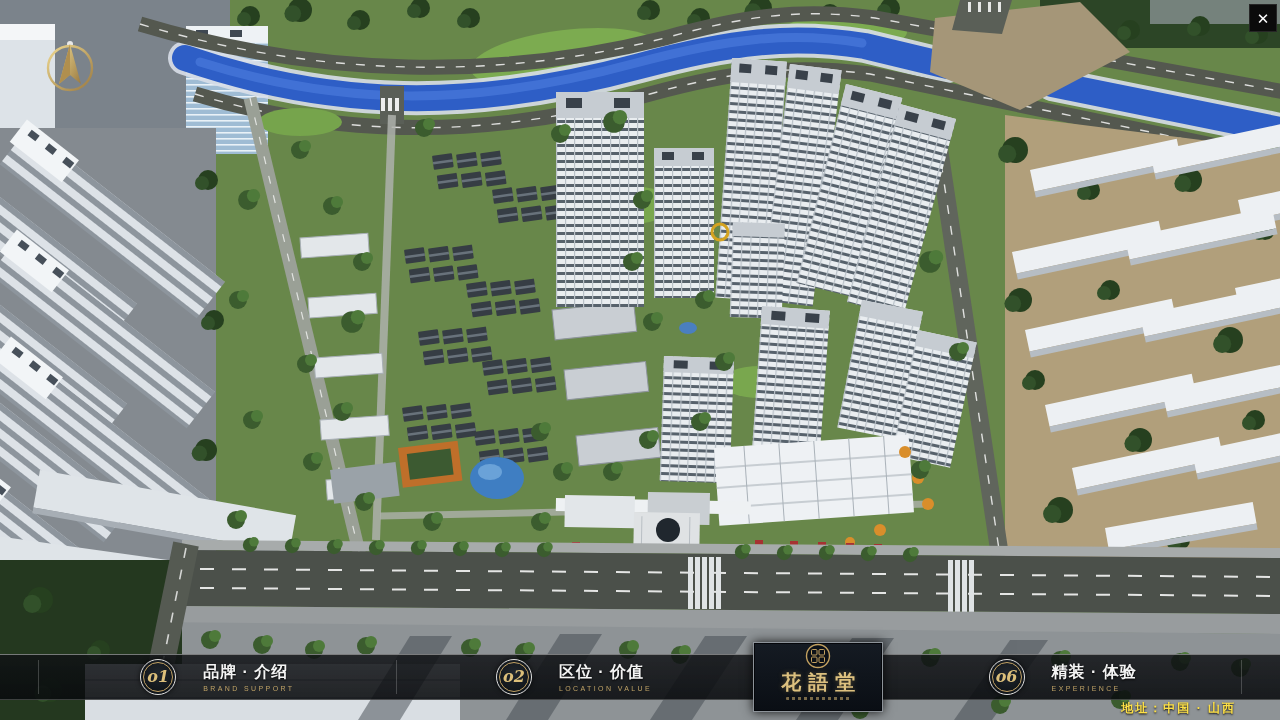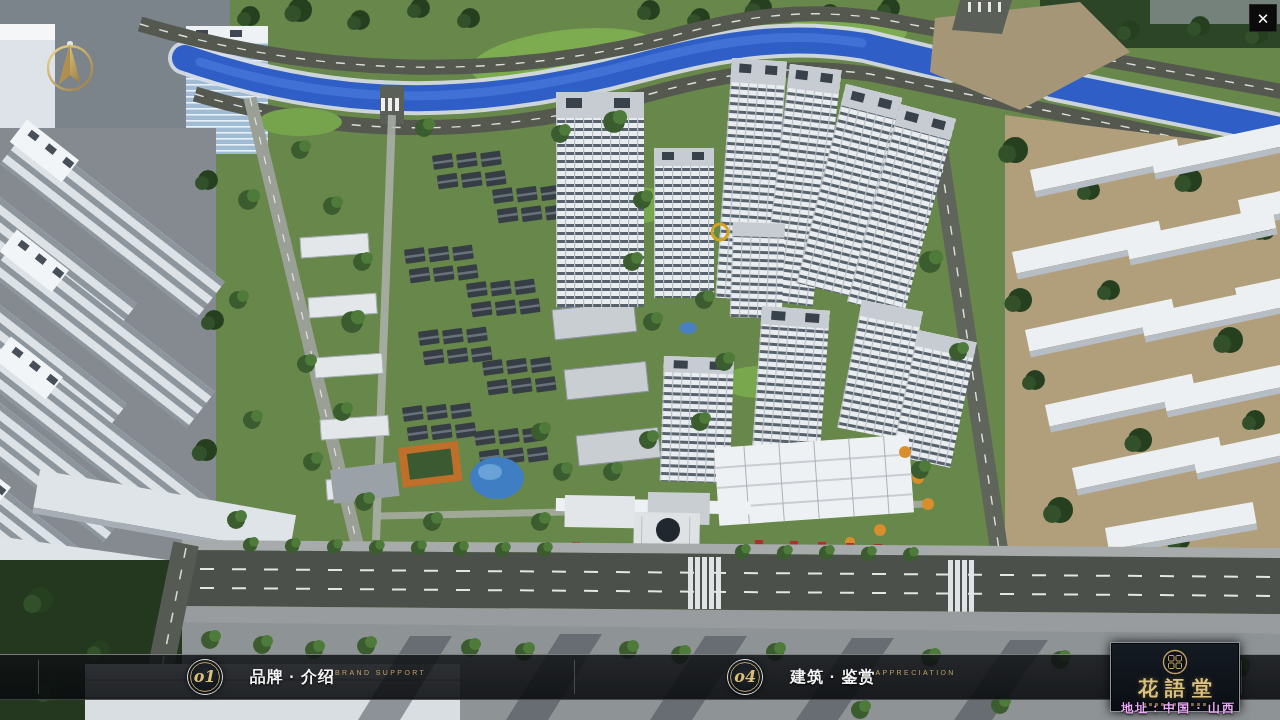--- a/index.html
+++ b/index.html
@@ -10,29 +10,29 @@
   
   .compass{position:absolute;top:36px;left:42px;width:56px;height:60px;z-index:20;}
   
   .navbar{position:absolute;left:0;right:0;bottom:20px;height:46px;background:linear-gradient(rgba(16,18,21,.84),rgba(8,10,13,.88));border-top:1px solid rgba(225,225,225,.5);border-bottom:1px solid rgba(170,170,170,.28);display:flex;align-items:center;padding:0 38px;box-sizing:border-box;z-index:25;}
   .navbar::before,.navbar::after{content:"";width:1px;align-self:stretch;margin:5px 0;background:rgba(255,255,255,.2);}
   .nav-item{flex:1;display:flex;align-items:center;justify-content:center;gap:27px;height:100%;position:relative;cursor:pointer;min-width:0;}
   .nav-item + .nav-item::before{content:"";position:absolute;left:0;top:5px;bottom:5px;width:1px;background:rgba(255,255,255,.2);}
   .badge{width:34px;height:34px;border-radius:50%;flex:0 0 34px;border:1px solid #dfdfdf;background:radial-gradient(circle at 50% 38%,#20262d,#0a0e12);position:relative;display:flex;align-items:center;justify-content:center;box-shadow:0 0 5px rgba(0,0,0,.7);}
   .badge::before{content:"";position:absolute;inset:2px;border-radius:50%;border:1.5px solid #c2a264;}
   .badge .num{font-family:"DejaVu Serif","Liberation Serif",serif;font-style:italic;font-weight:bold;color:#dcbf7a;font-size:16px;line-height:1;}
-  .labels{display:flex;flex-direction:row;align-items:flex-start;min-width:0;}
+  .labels{display:flex;flex-direction:column;align-items:flex-start;min-width:0;}
   .zh{color:#f4f4f4;font-size:16px;font-weight:bold;letter-spacing:1px;white-space:nowrap;text-shadow:0 1px 2px #000;}
   .en{color:#bfa266;font-size:7px;letter-spacing:2.4px;margin-top:2px;white-space:nowrap;text-transform:uppercase;}
   
-  .logo-panel{width:128px;height:68px;flex:0 0 128px;margin:0 1px;background:linear-gradient(#151b23,#0a0e14);border:1px solid #8d9399;box-shadow:0 0 10px rgba(0,0,0,.85),inset 0 0 0 1px #04060a;display:flex;flex-direction:column;align-items:center;justify-content:center;z-index:2;cursor:pointer;}
+  .logo-panel{width:128px;height:68px;flex:0 0 128px;margin:0 1px;background:linear-gradient(#151b23,#0a0e14);border:1px solid #8d9399;box-shadow:0 0 10px rgba(0,0,0,.85),inset 0 0 0 1px #04060a;display:flex;flex-direction:column;align-items:center;z-index:2;cursor:pointer;}
   .logo-name{font-family:"DejaVu Serif","Liberation Serif",serif;color:#ddc17f;font-size:20px;font-weight:bold;letter-spacing:7px;text-indent:7px;line-height:1;margin-top:3px;text-shadow:0 0 5px rgba(222,184,96,.35);}
   .logo-sub{width:64px;height:3px;margin-top:5px;background:repeating-linear-gradient(90deg,#a8905c 0 3px,rgba(168,144,92,0) 3px 6px);opacity:.7;border-radius:1px;}
   
-  .address{position:absolute;right:44px;bottom:3px;color:#f0abfc;font-size:12px;font-weight:bold;letter-spacing:2px;text-shadow:0 1px 2px #000;z-index:26;}
+  .address{position:absolute;right:44px;bottom:3px;color:#fde047;font-size:12px;font-weight:bold;letter-spacing:2px;text-shadow:0 1px 2px #000;z-index:26;}
 </style>
 </head>
 <body>
 
 <div id="stage">
 
   <div id="scene">
   <svg width="1280" height="720" viewBox="0 0 1280 720">
     <defs>
       <pattern id="pStripe" width="14" height="14" patternUnits="userSpaceOnUse">
@@ -489,47 +489,56 @@
     <div class="nav-item">
       <div class="badge">
           <span class="num">o1</span>
         </div>
       <div class="labels">
           <div class="zh">品牌 · 介绍</div>
           <div class="en">BRAND SUPPORT</div>
         </div>
     </div>
 
-
-
     <div class="nav-item">
       <div class="badge">
-          <span class="num">o4</span>
+          <span class="num">o2</span>
         </div>
       <div class="labels">
-          <div class="zh">建筑 · 鉴赏</div>
-          <div class="en">APPRECIATION</div>
+          <div class="zh">区位 · 价值</div>
+          <div class="en">LOCATION VALUE</div>
         </div>
     </div>
+
+
 
     <div class="logo-panel">
       <svg width="26" height="26" viewBox="0 0 26 26">
         <circle cx="13" cy="13" r="11.5" fill="#0c1118" stroke="#c3a160" stroke-width="1.4"></circle>
         <g fill="none" stroke="#c3a160" stroke-width="1">
           <rect x="6.5" y="6.5" width="5.5" height="5.5" rx="1"></rect>
           <rect x="14" y="6.5" width="5.5" height="5.5" rx="1"></rect>
           <rect x="6.5" y="14" width="5.5" height="5.5" rx="1"></rect>
           <rect x="14" y="14" width="5.5" height="5.5" rx="1"></rect>
         </g>
       </svg>
       <div class="logo-name">花語堂</div>
       <div class="logo-sub"></div>
     </div>
 
 
+    <div class="nav-item">
+      <div class="badge">
+          <span class="num">o6</span>
+        </div>
+      <div class="labels">
+          <div class="zh">精装 · 体验</div>
+          <div class="en">EXPERIENCE</div>
+        </div>
+    </div>
 
 
 
   </div>
 
   <div class="address">地址：中国 · 山西</div>
 
 </div>
 
 </body></html>

